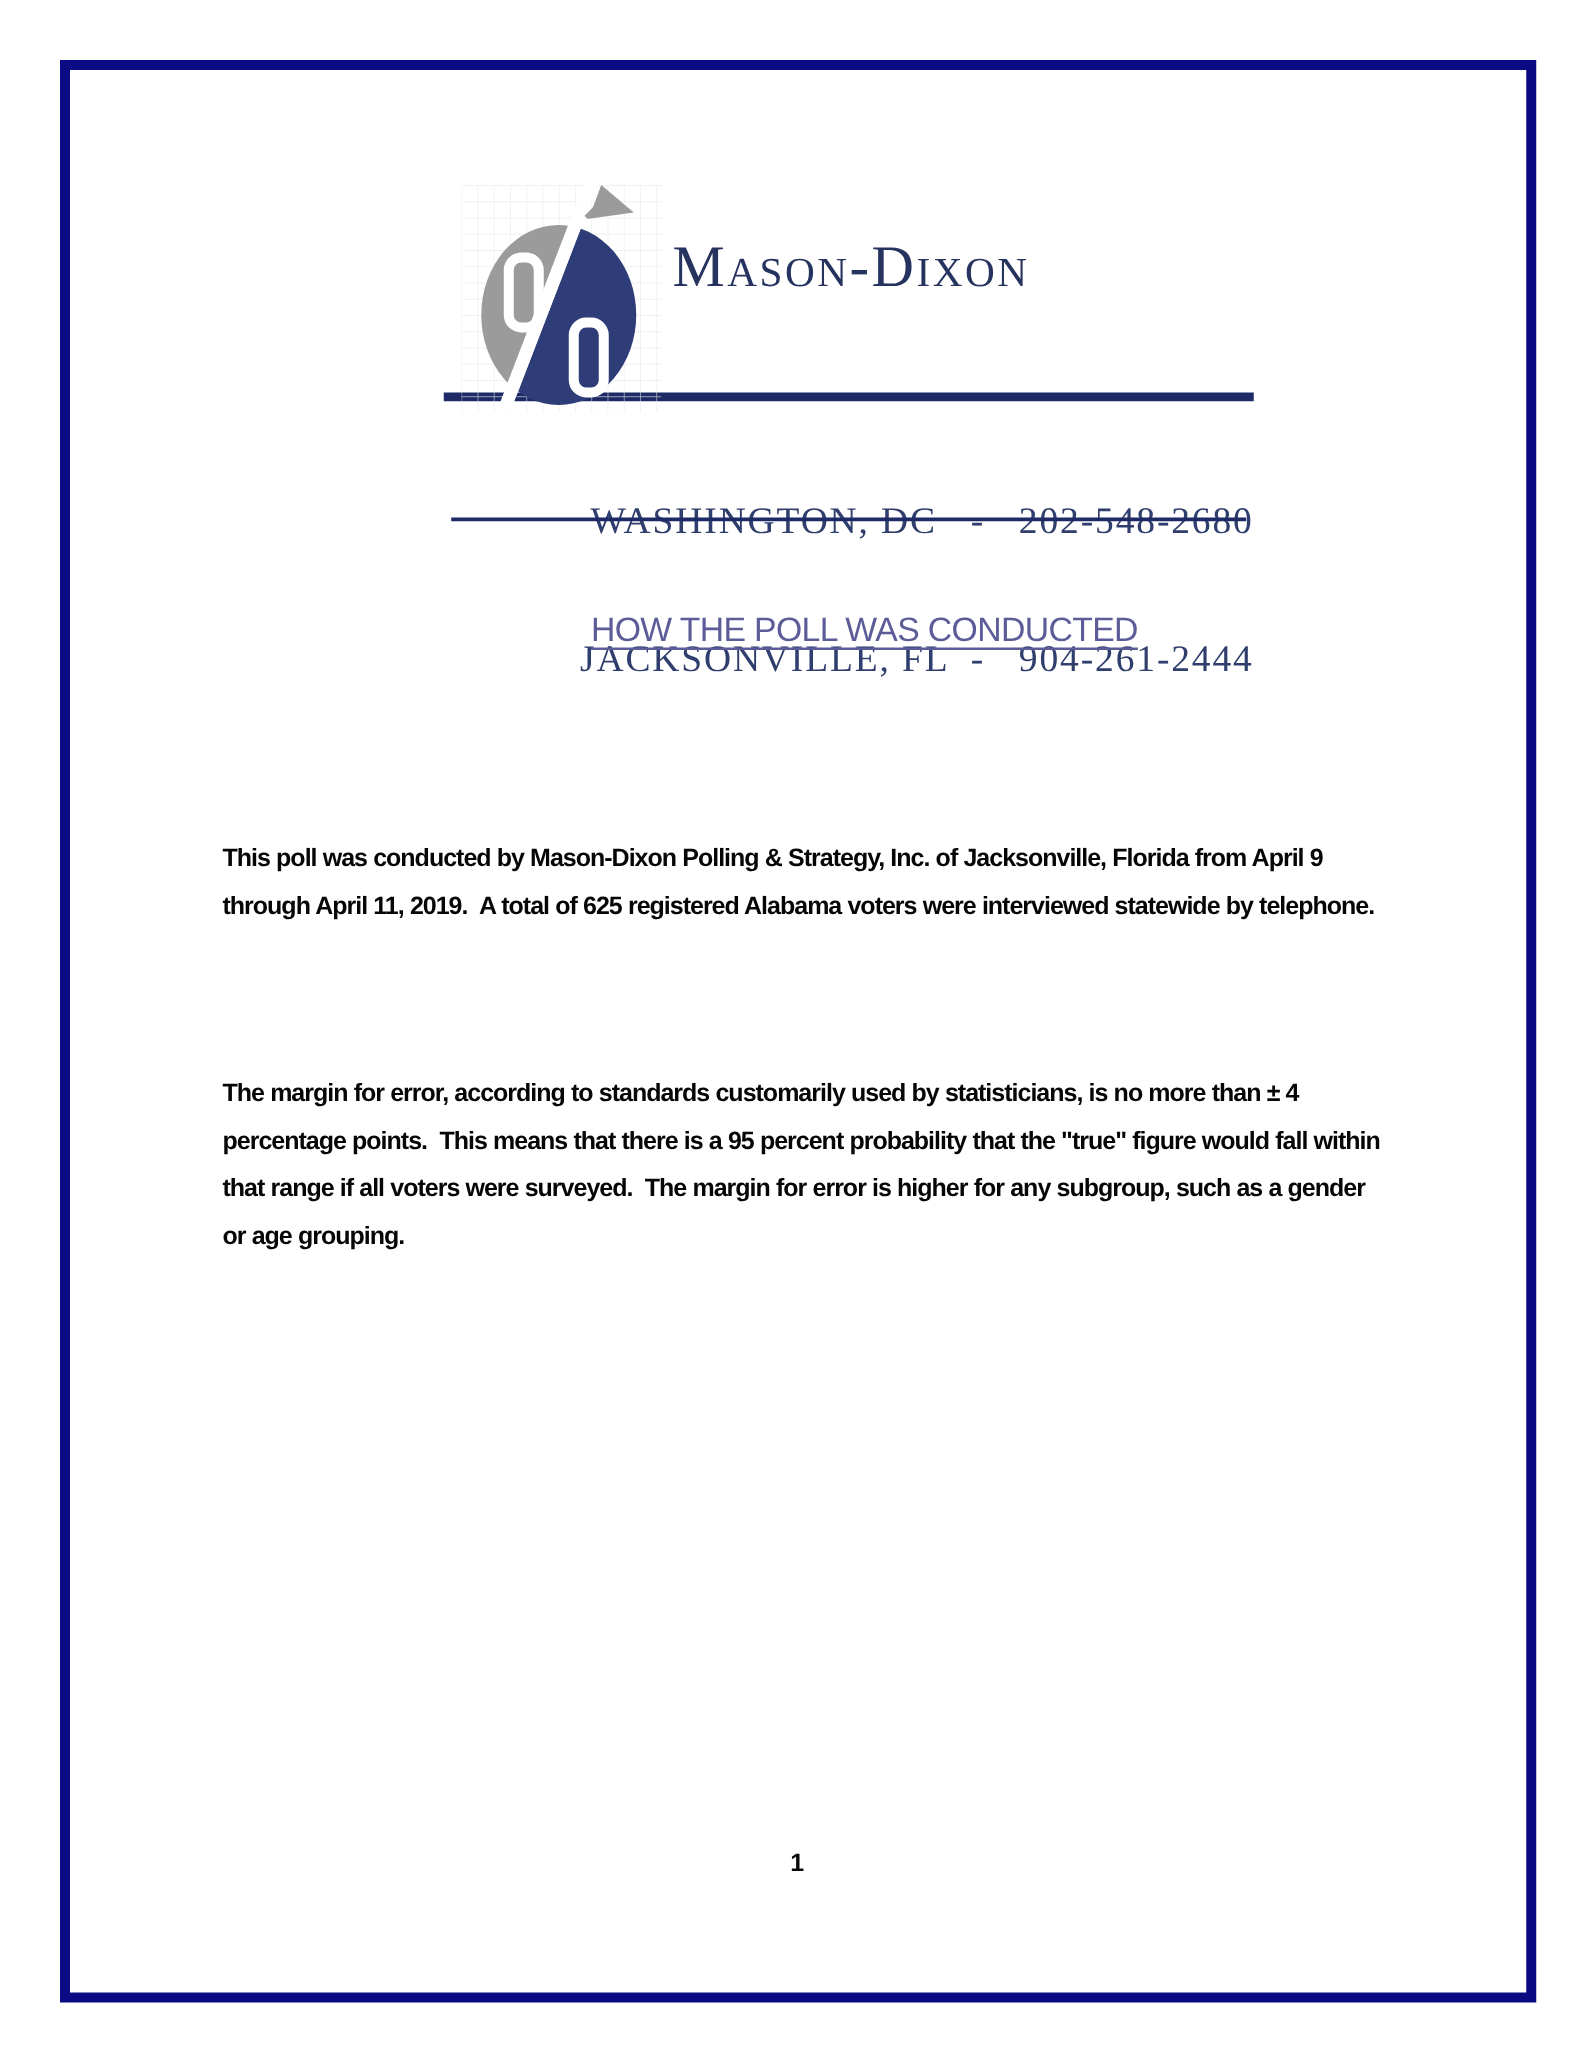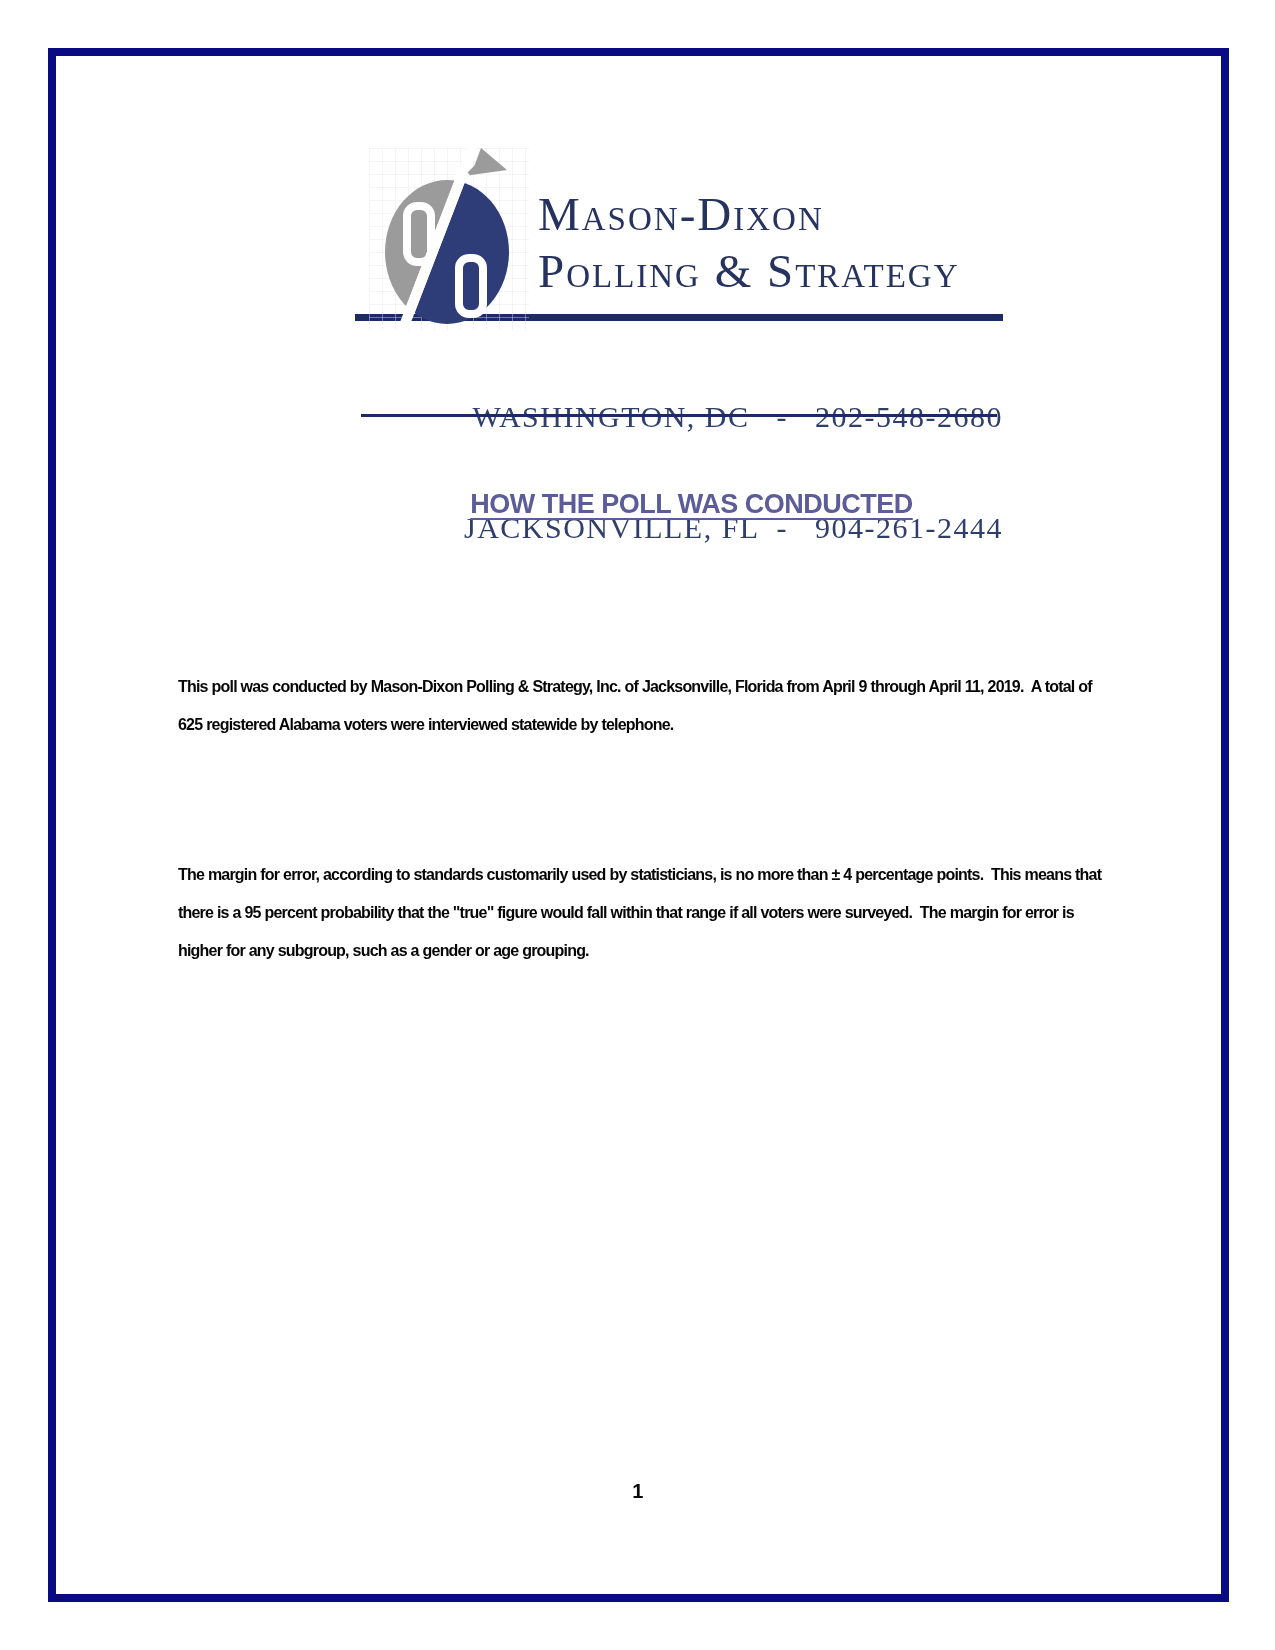--- a/index.html
+++ b/index.html
@@ -35,32 +35,32 @@
     color:#2f3e6d;
     font-size:30px;line-height:37px;letter-spacing:1.5px;
     white-space:pre;
   }
   .logo-thin-rule{position:absolute;left:6px;top:266px;width:636px;height:3px;background:#1d2a66;}
   
   .doc-title{
     position:absolute;left:0;right:0;top:489px;
     text-align:center;
     padding-left:108px;
-    font-size:27px;font-weight:bold;
+    font-size:27px;font-weight:normal;
     letter-spacing:-0.5px;
     color:#5c5c99;
     text-decoration:underline;
     text-underline-offset:5px;
     text-decoration-thickness:2px;
   }
   
   .body-text{
     position:absolute;left:178px;top:592px;width:932px;
     color:#060606;
-    font-size:16px;font-weight:bold;
+    font-size:20px;font-weight:bold;
     letter-spacing:-0.8px;word-spacing:0.2px;
     line-height:38px;
     white-space:pre-wrap;
   }
   .body-text p{margin:0 0 36px 0;}
   
   .footer{
     position:absolute;left:0;right:0;top:1476px;
     text-align:center;
     color:#0a0a0a;
@@ -96,21 +96,20 @@
       <ellipse cx="78" cy="104" rx="62" ry="72" fill="#2e3d78" clip-path="url(#clipRight)"></ellipse>
       <polygon points="98,0 109,0 39,182 28,182" fill="#ffffff"></polygon>
       <rect x="38" y="58" width="24" height="56" rx="10" fill="none" stroke="#ffffff" stroke-width="8"></rect>
       <rect x="90" y="110" width="24" height="56" rx="10" fill="none" stroke="#ffffff" stroke-width="8"></rect>
       <line x1="100" y1="26" x2="116" y2="10" stroke="#9b9b9b" stroke-width="4"></line>
       <polygon points="112,0 138,22 102,27" fill="#9b9b9b"></polygon>
     </svg>
 
     <div class="logo-name">
       <div>Mason-Dixon</div>
-      <div>Polling &amp; Strategy</div>
     </div>
 
     <div class="logo-contact">
       <div>WASHINGTON, DC   -   202-548-2680</div>
       <div>JACKSONVILLE, FL  -   904-261-2444</div>
     </div>
 
     <div class="logo-thin-rule"></div>
   </div>
 

